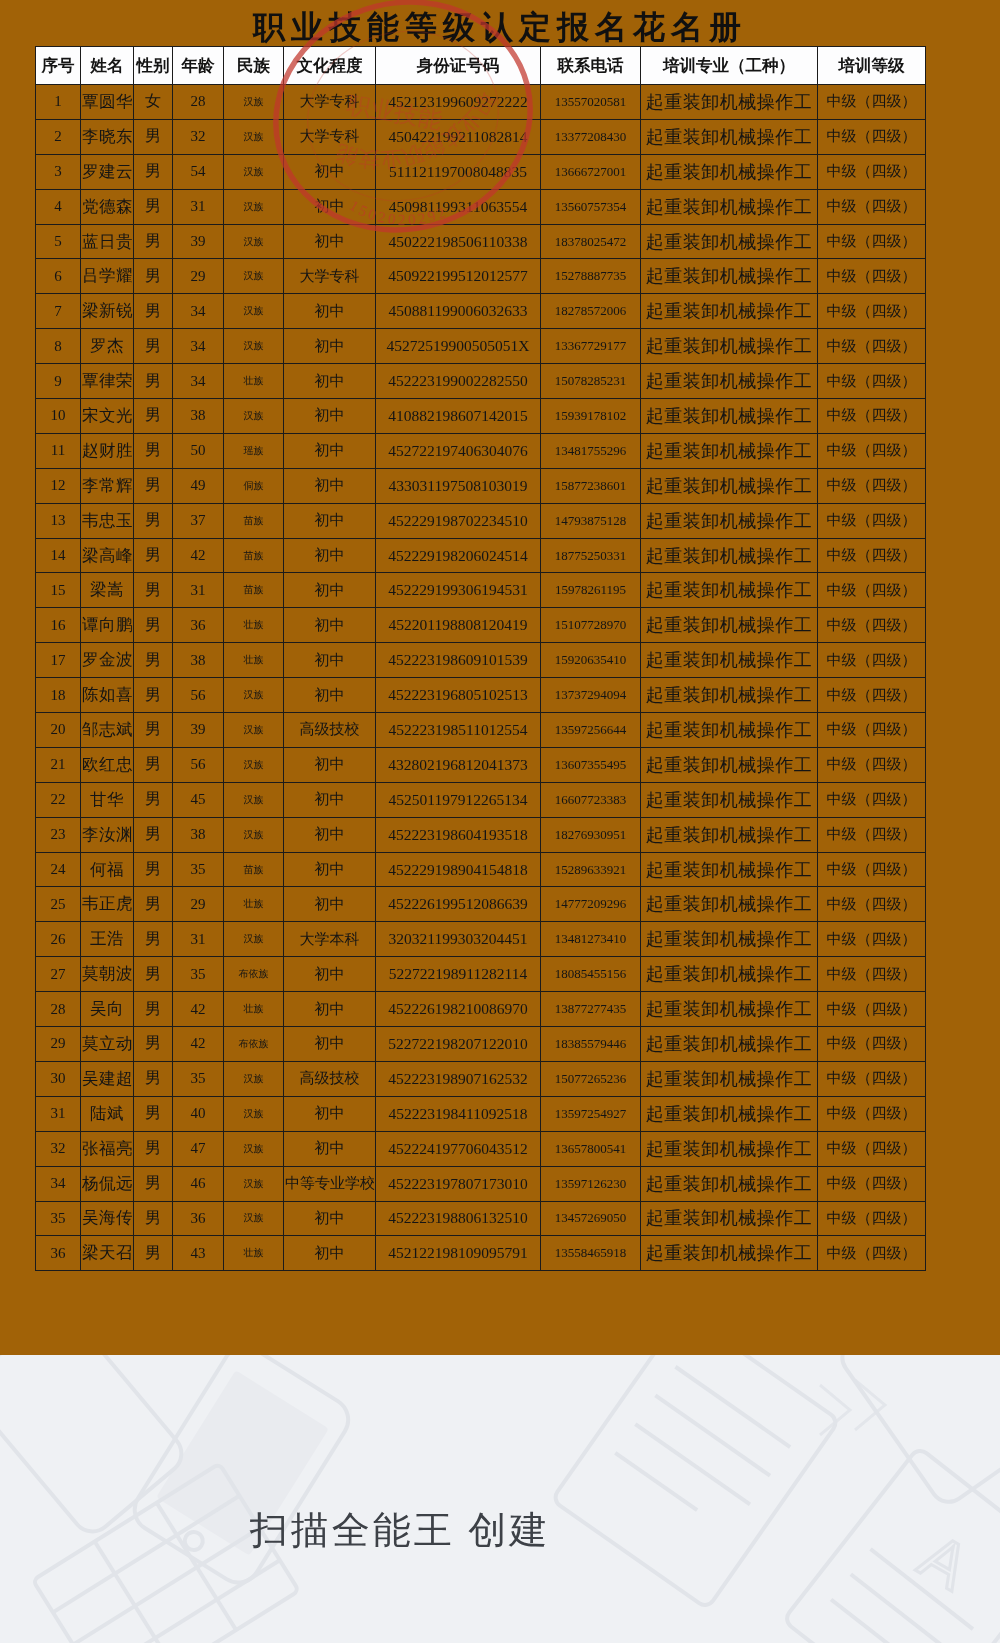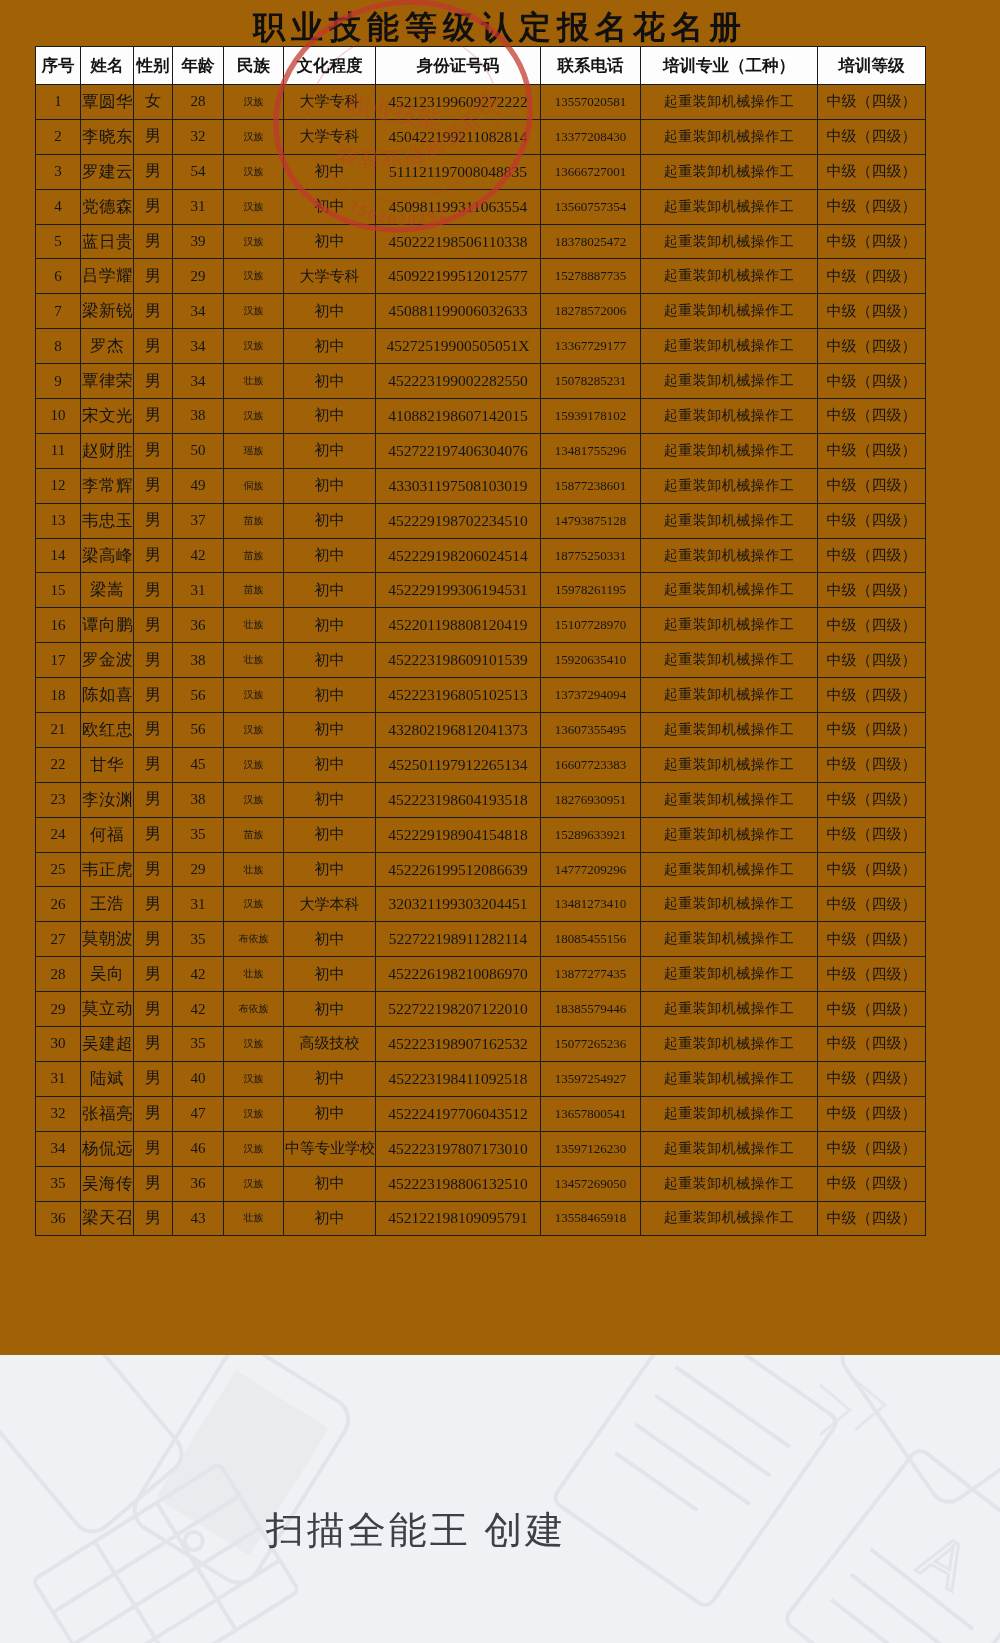--- a/index.html
+++ b/index.html
@@ -49,35 +49,35 @@
   col.w6{width:165px} col.w7{width:100px} col.w8{width:177px}
   col.w9{width:108px}
   td.c0{font-size:15px;}
   td.c1{font-size:16.5px;letter-spacing:0.5px;}
   td.c2{font-size:16px;}
   td.c3{font-size:15px;}
   td.c4{font-size:10px;}
   td.c5{font-size:15px;margin-left:47px;}
   td.c6{font-size:15.5px;font-family:"Liberation Serif",serif;}
   td.c7{font-size:13px;}
-  td.c8{font-size:14px;letter-spacing:0.5px;margin-top:32px;}
+  td.c8{font-size:18px;letter-spacing:0.5px;margin-top:32px;}
   td.c9{font-size:15px;}
   
   .stamp{
     position:absolute;left:258px;top:-6px;width:290px;height:250px;
     pointer-events:none;
   }
   
   .footer{
     position:absolute;left:0;top:1355px;width:1000px;height:288px;
     background:#eff1f4;
   }
   .footer-pattern{position:absolute;left:0;top:0;width:1000px;height:288px;}
   .footer-text{
-    position:absolute;left:16px;top:150px;width:800px;
+    position:absolute;left:0;top:150px;width:800px;
     text-align:center;
     font-family:"Liberation Sans", sans-serif;
     font-size:38px;
     letter-spacing:3px;
     color:#3d4147;
   }
 </style>
 </head>
 <body>
 
@@ -323,20 +323,32 @@
           <td class="c2">男</td>
           <td class="c3">56</td>
           <td class="c4">汉族</td>
           <td class="c5">初中</td>
           <td class="c6">452223196805102513</td>
           <td class="c7">13737294094</td>
           <td class="c8">起重装卸机械操作工</td>
           <td class="c9">中级（四级）</td>
         </tr>
         <tr>
+          <td class="c0">20</td>
+          <td class="c1">邹志斌</td>
+          <td class="c2">男</td>
+          <td class="c3">39</td>
+          <td class="c4">汉族</td>
+          <td class="c5">高级技校</td>
+          <td class="c6">452223198511012554</td>
+          <td class="c7">13597256644</td>
+          <td class="c8">起重装卸机械操作工</td>
+          <td class="c9">中级（四级）</td>
+        </tr>
+        <tr>
           <td class="c0">21</td>
           <td class="c1">欧红忠</td>
           <td class="c2">男</td>
           <td class="c3">56</td>
           <td class="c4">汉族</td>
           <td class="c5">初中</td>
           <td class="c6">432802196812041373</td>
           <td class="c7">13607355495</td>
           <td class="c8">起重装卸机械操作工</td>
           <td class="c9">中级（四级）</td>

